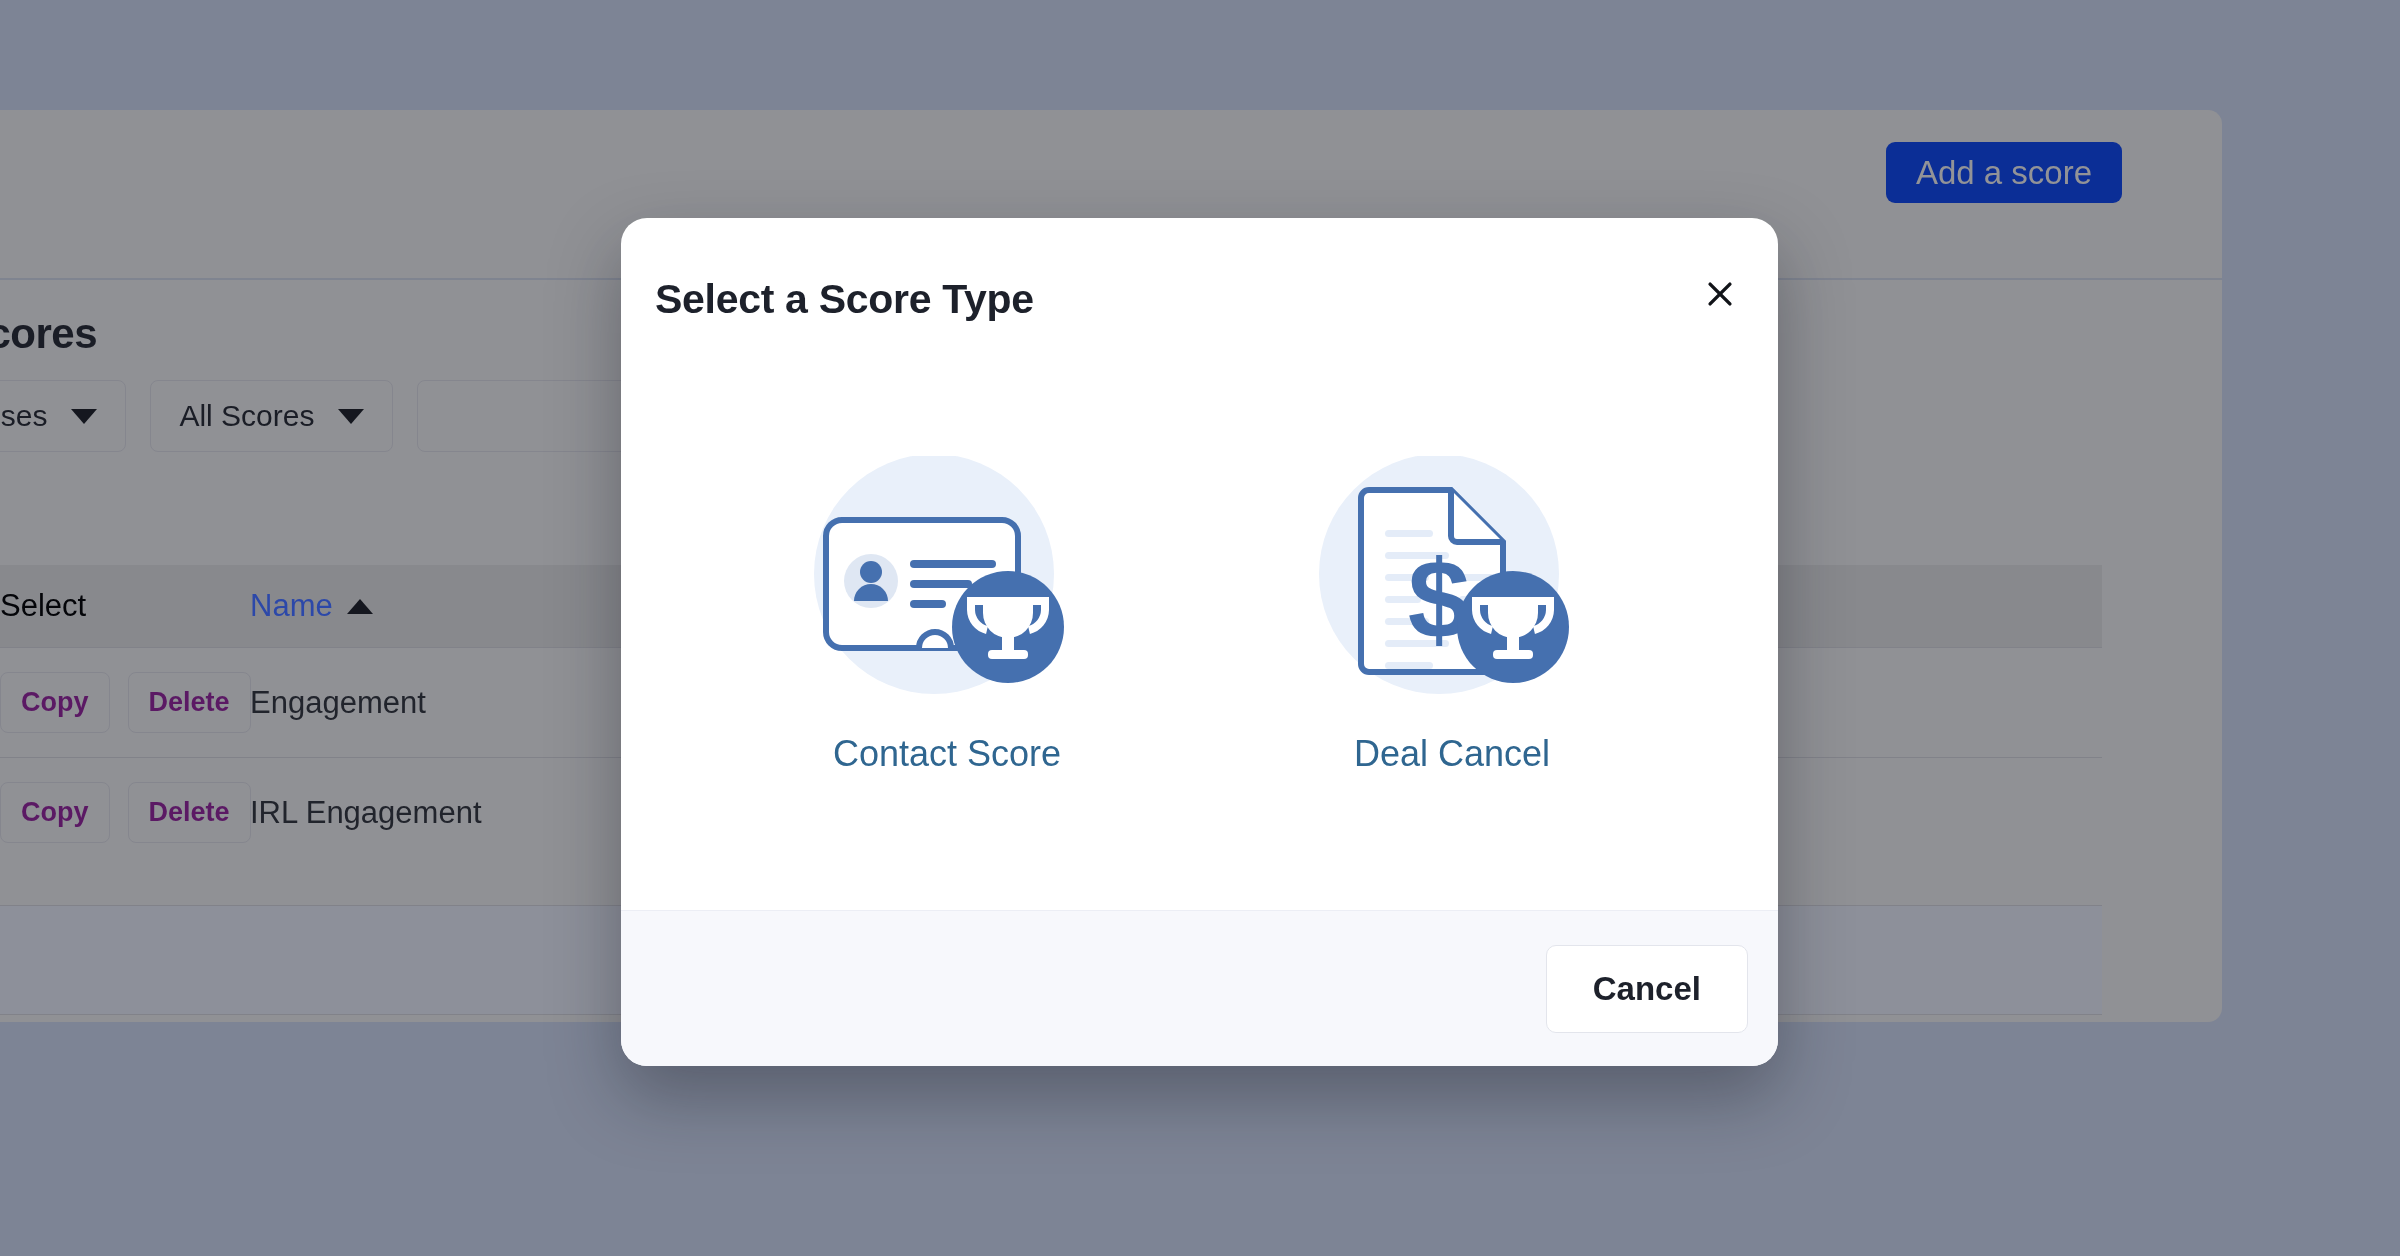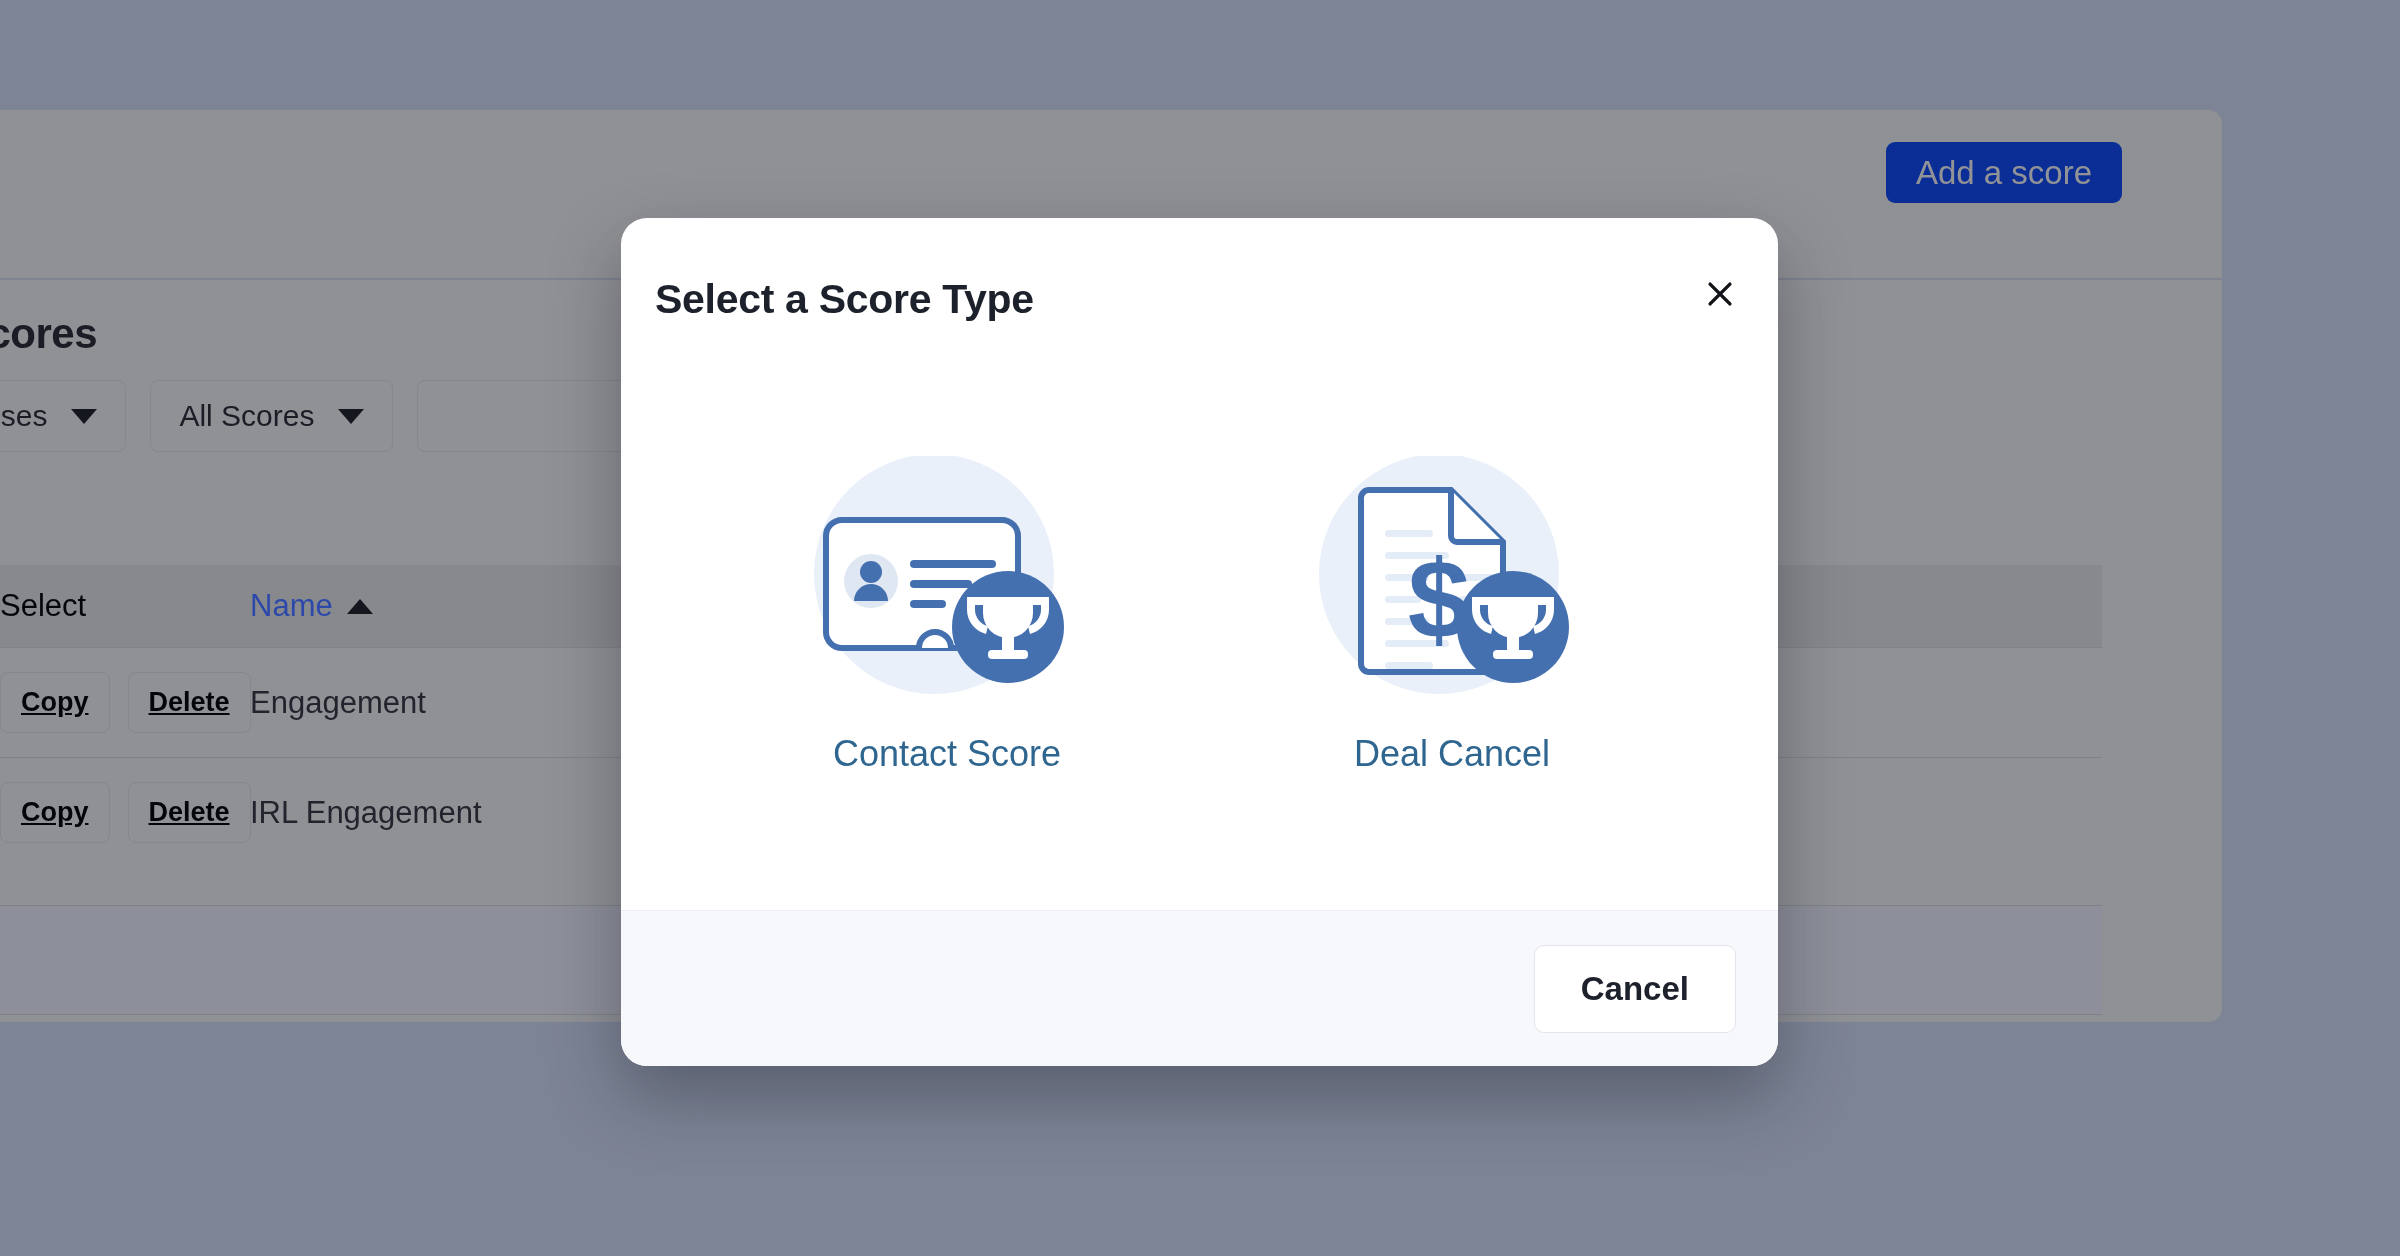--- a/index.html
+++ b/index.html
@@ -158,27 +158,26 @@
     width: 0; height: 0;
     border-left: 13px solid transparent;
     border-right: 13px solid transparent;
     border-bottom: 15px solid #16181d;
   }
 
   .row-btn {
     border: 1.5px solid #a6a6ab;
     border-radius: 8px;
     background: transparent;
-    color: #000000;
+    color: #701a75;
     font-weight: bold;
     font-size: 27px;
     padding: 14px 20px;
     font-family: "Liberation Sans", sans-serif;
     cursor: pointer;
-    text-decoration: underline;
   }
 
   .table-footer {
     position: absolute;
     left: -80px;
     top: 905px;
     width: 2182px;
     height: 110px;
     background: #b0b2ba;
     border-top: 1.5px solid #a0a0a5;
@@ -269,21 +268,21 @@
     position: absolute;
     left: 0;
     right: 0;
     bottom: 0;
     height: 156px;
     background: #f7f8fc;
     border-top: 1.5px solid #eceef5;
     display: flex;
     align-items: center;
     justify-content: flex-end;
-    padding-right: 42px;
+    padding-right: 30px;
   }
 
   .cancel-button {
     background: #ffffff;
     border: 1.5px solid #e3e5ec;
     border-radius: 10px;
     color: #1d212b;
     font-weight: bold;
     font-size: 33px;
     padding: 24px 46px;

